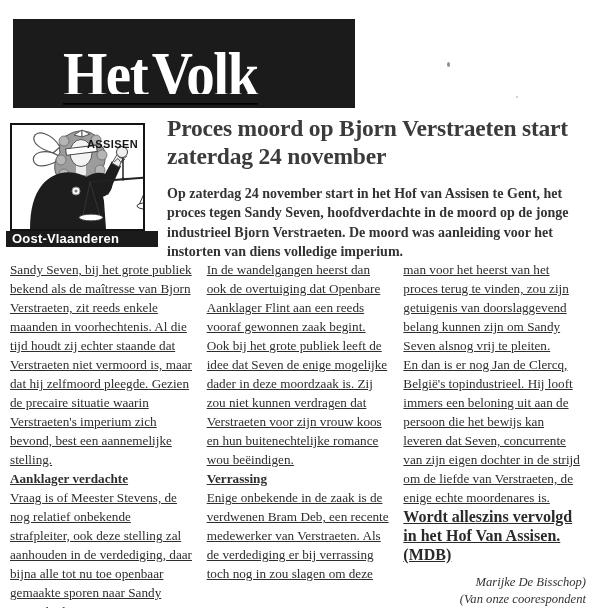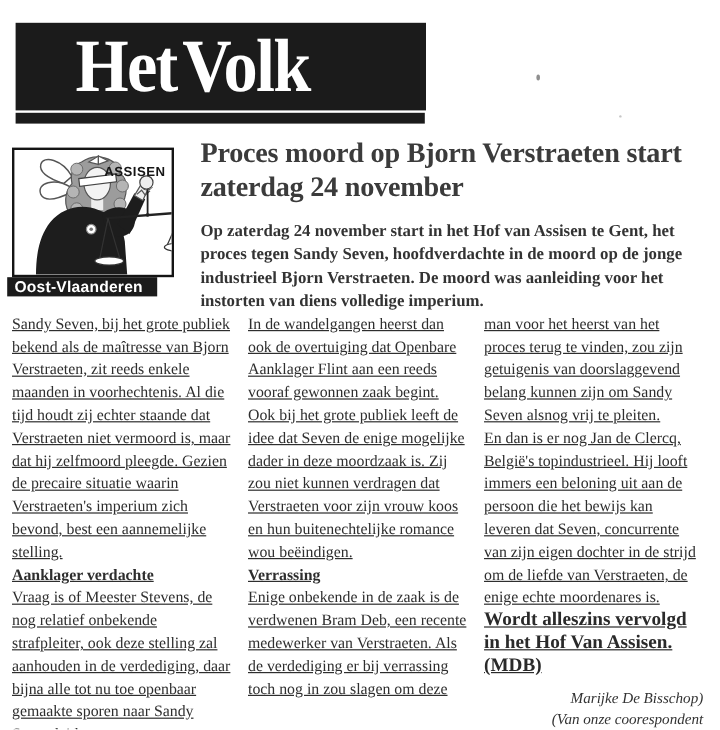--- a/index.html
+++ b/index.html
@@ -8,23 +8,23 @@
     width: 600px;
     height: 608px;
     background: #ffffff;
     overflow: hidden;
     font-family: "Liberation Serif", serif;
   }
 
   
   .masthead {
     position: absolute; left: 13px; top: 19px;
-    width: 342px; height: 73px;
+    width: 342px; height: 89px;
     background: #1b1b1b;
-    display: flex; align-items: center;
+    display: flex; align-items: flex-end; text-decoration: underline;
   }
   .masthead-title {
     color: #ffffff;
     font-weight: bold;
     font-size: 57px;
     line-height: 66px;
     letter-spacing: -1.5px;
     word-spacing: -7px;
     padding-left: 50px;
     transform: scaleY(1.10);
@@ -52,21 +52,21 @@
   }
   .assisen-label {
     position: absolute; top: 13px; right: 5px;
     font-family: "Liberation Sans", sans-serif;
     font-weight: bold; font-size: 11px;
     letter-spacing: 0.4px;
     color: #161616;
   }
   .region-bar {
     position: absolute; left: 6px; top: 231px;
-    width: 125px; height: 16px;
+    width: 152px; height: 16px;
     background: #1b1b1b;
     color: #ffffff;
     font-family: "Liberation Sans", sans-serif;
     font-weight: bold; font-size: 13px; line-height: 16px;
     letter-spacing: 0.2px;
     padding-left: 6px;
     box-sizing: border-box;
     white-space: nowrap;
   }
 

